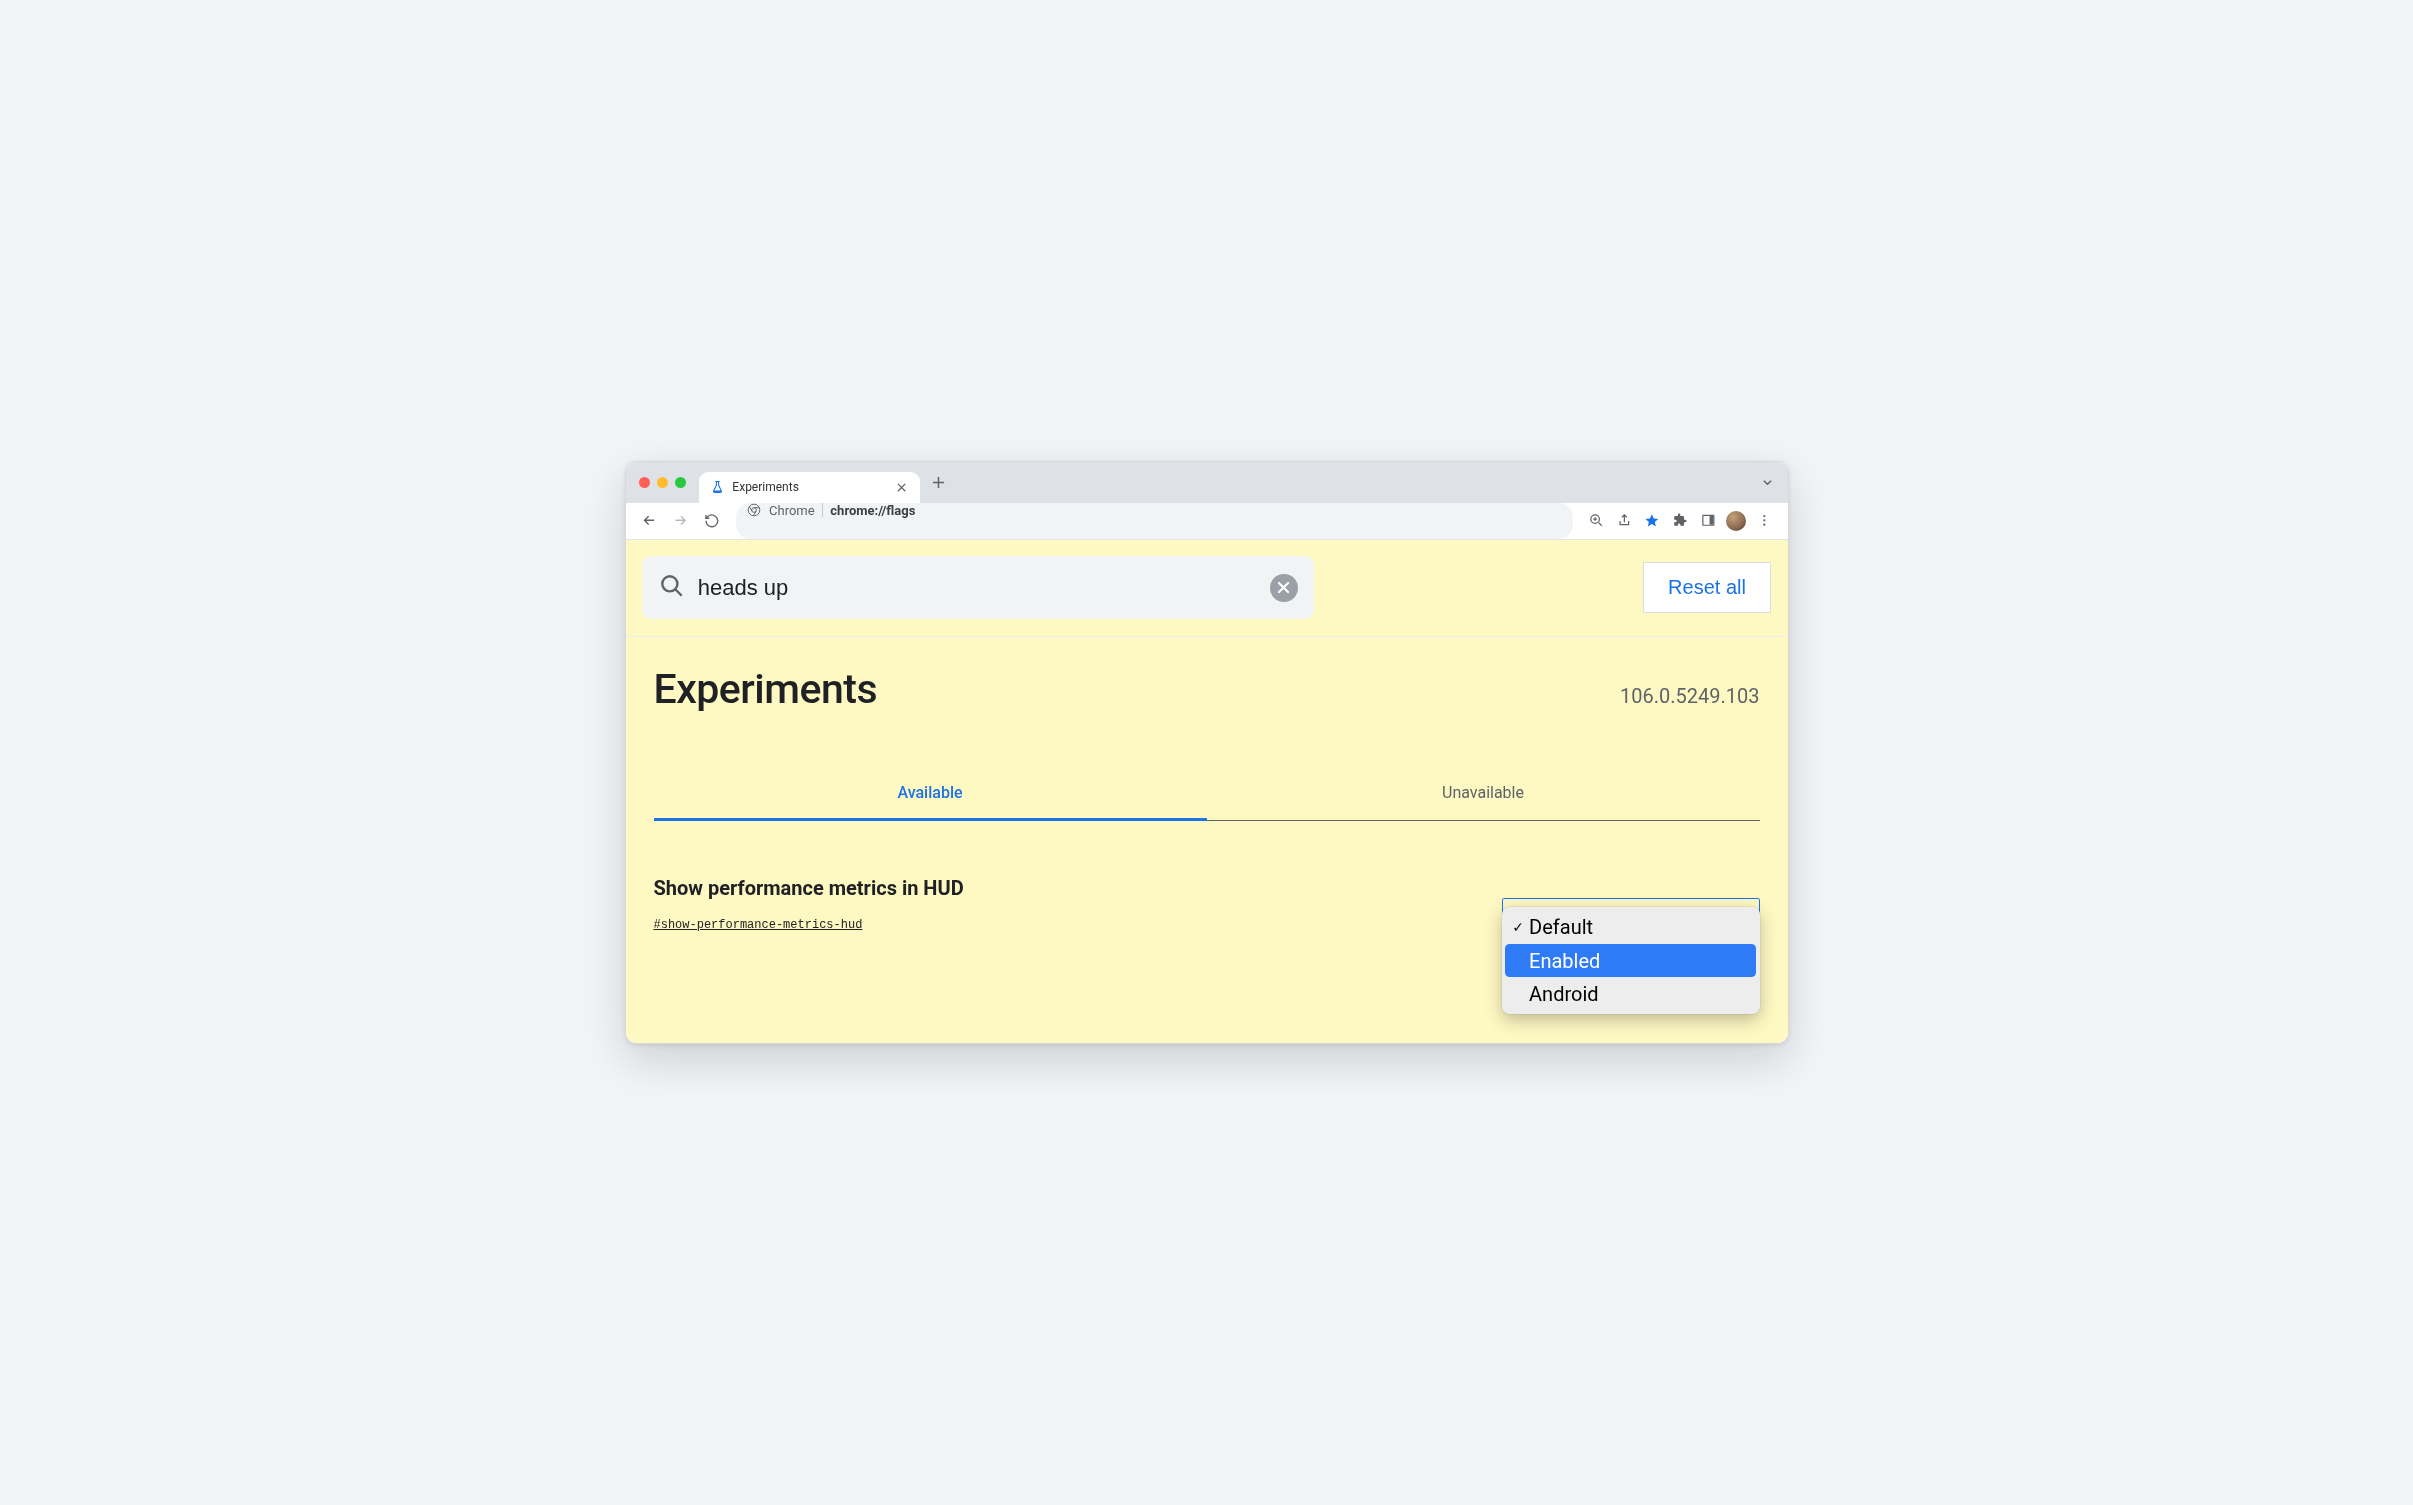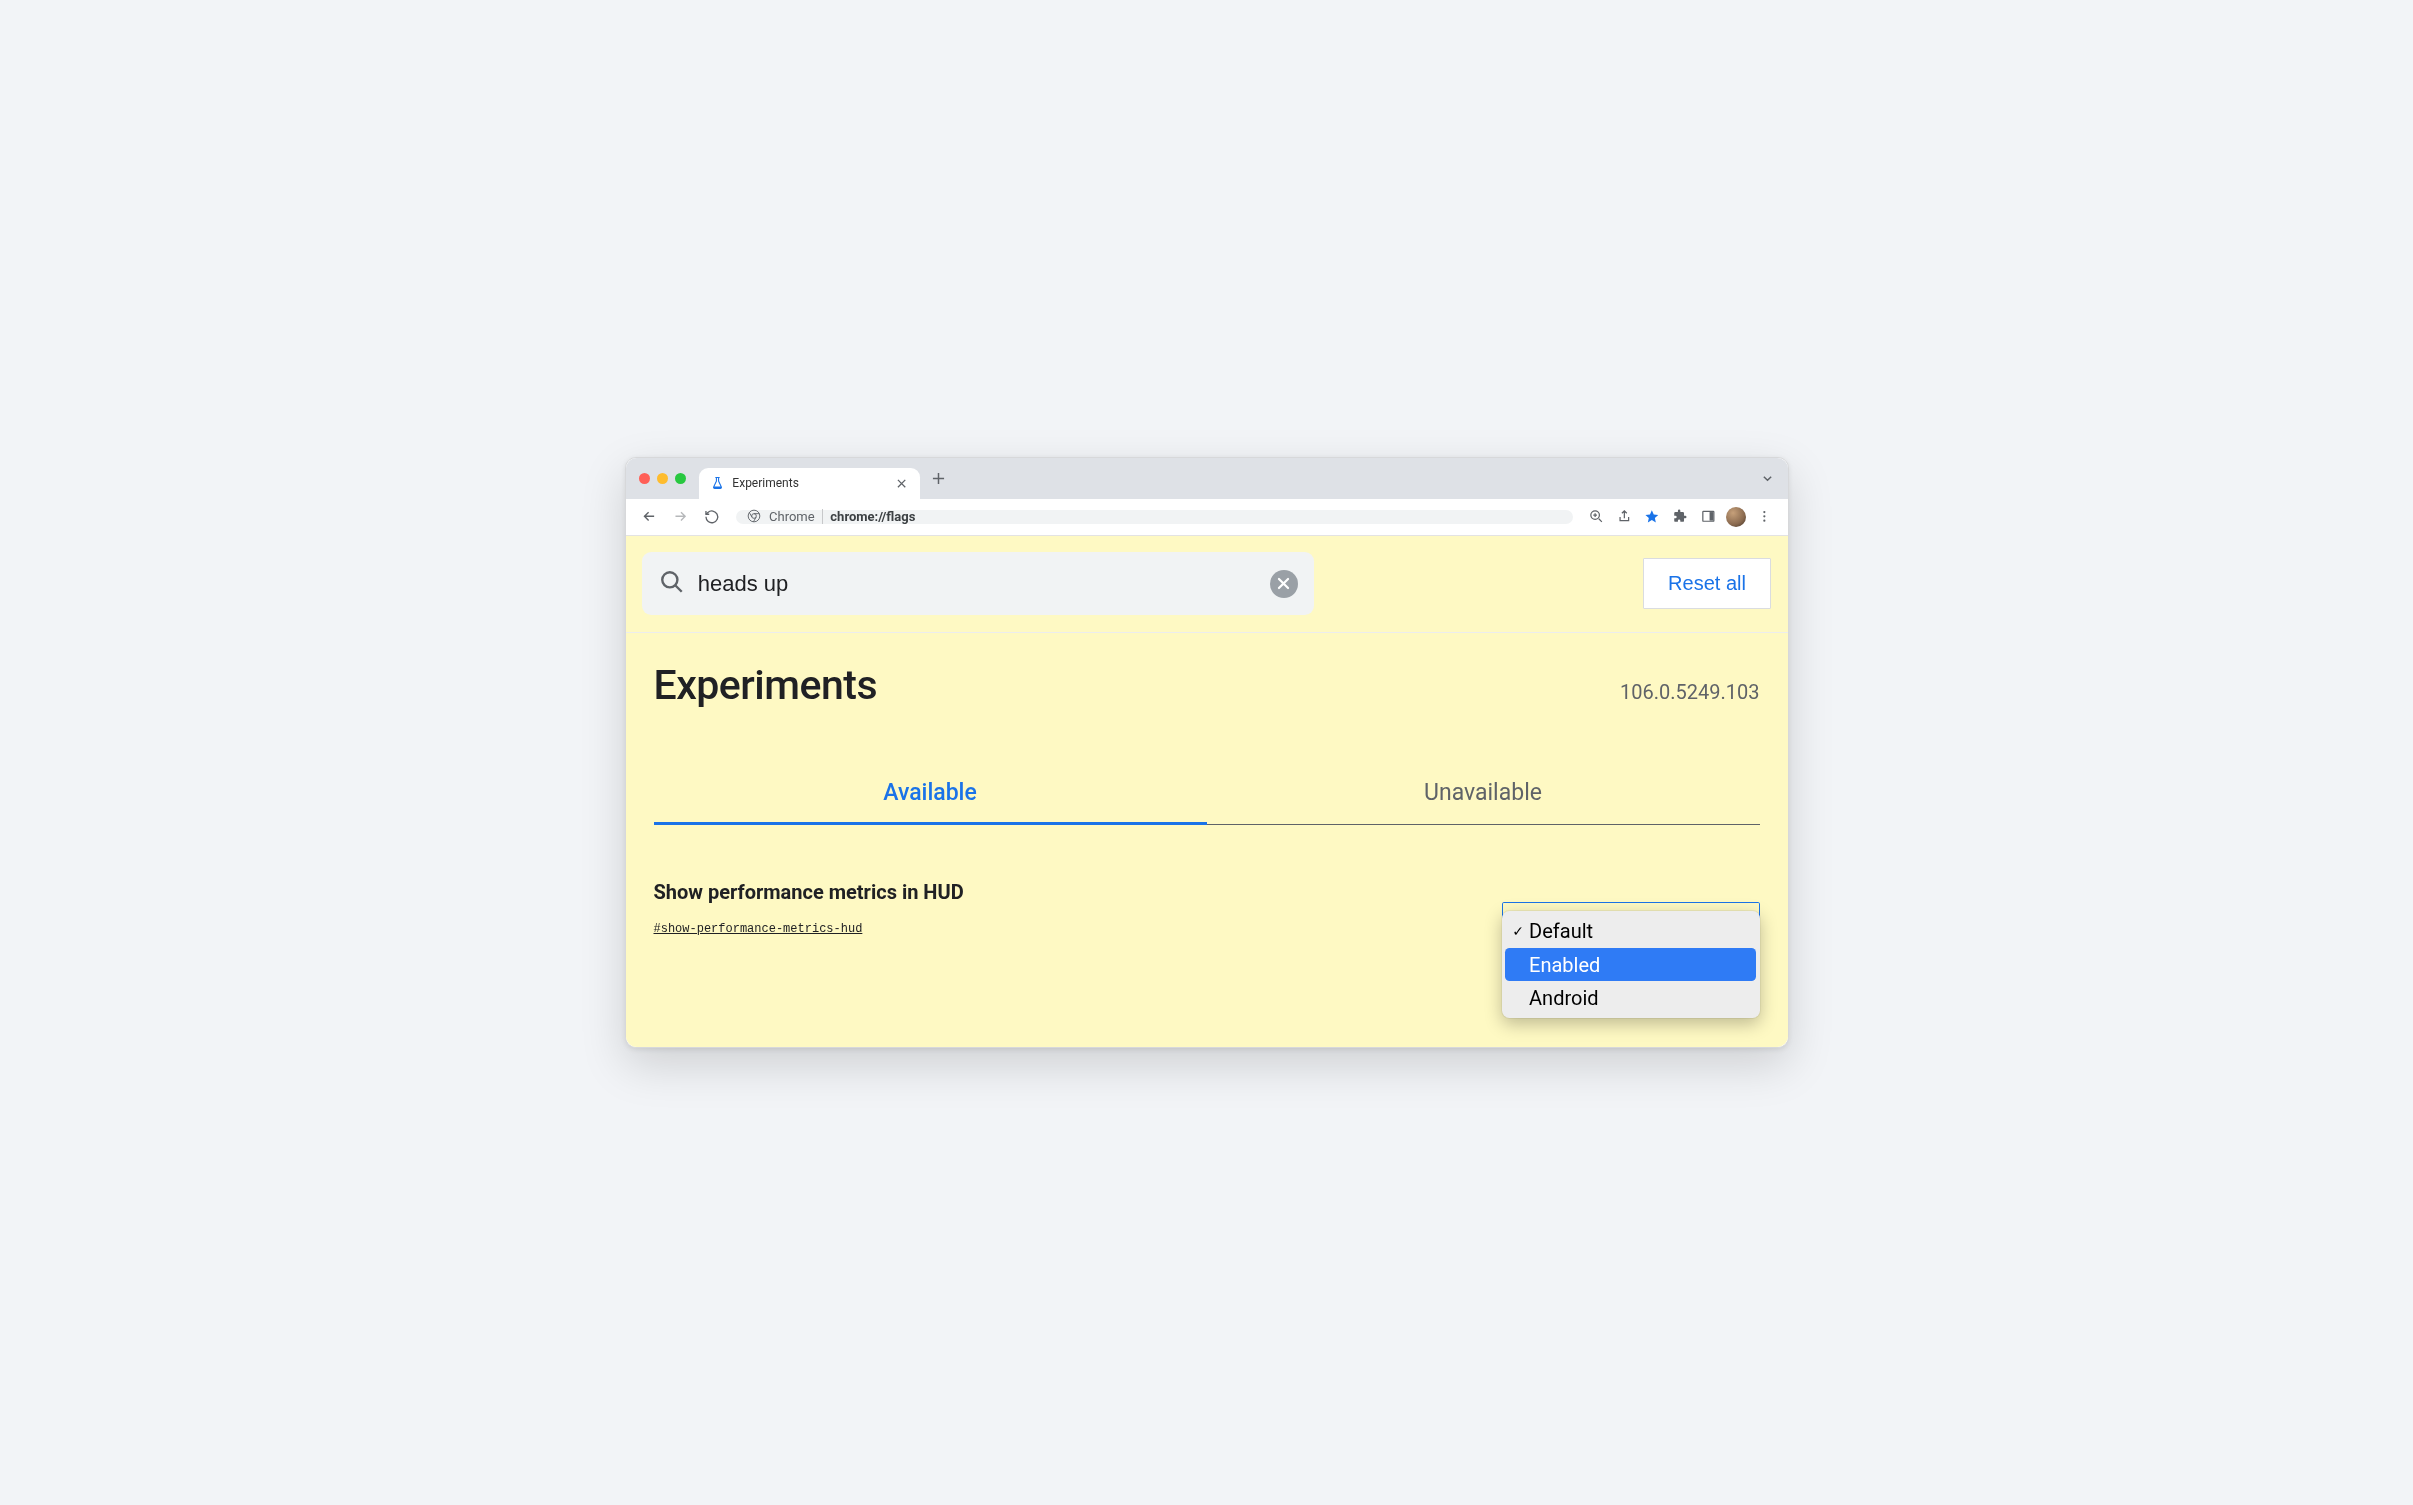--- a/index.html
+++ b/index.html
@@ -89,25 +89,25 @@
   }
   .tbtn {
     width: 29.5px; height: 29.5px;
     display:flex;align-items:center;justify-content:center;
     color:#5f6368;
     border-radius: 50%;
   }
   .omnibox {
     flex: 1;
     margin: 0 7.4px;
-    height: 14px;
+    height: 36px;
     background: #f1f3f4;
     border-radius: 14.7px;
     display:flex;
-    align-items: flex-end;
+    align-items: flex-start;
     padding: 0 11px;
     font-size: 13px;
     color:#5f6368;
     gap: 7.4px;
   }
   .omnibox .chrome-icon { width:14.7px; height:14.7px; display:flex;align-items:center;justify-content:center;}
   .omnibox .chip { color:#5f6368; }
   .omnibox .divider { width:0.9px; height:14.7px; background:#c7c8ca; }
   .omnibox .url { color:#3c4043;font-weight:bold; }
   .right-icons { display:flex; align-items:center; gap: 0px; }
@@ -174,21 +174,21 @@
     letter-spacing: -0.5px;
   }
   .version { font-size: 20px; color:#5f6368; }
   .tabs-row {
     display:flex;
     border-bottom: 0.9px solid #5f6368;
   }
   .page-tab {
     flex:1;
     text-align:center;
-    font-size:23px;
+    font-size:16px;
     padding: 14.7px 0 18.4px;
     color:#5f6368;
     position:relative;
   }
   .page-tab.active {
     color:#1a73e8;
     font-weight:500;
   }
   .page-tab.active::after {
     content:"";

